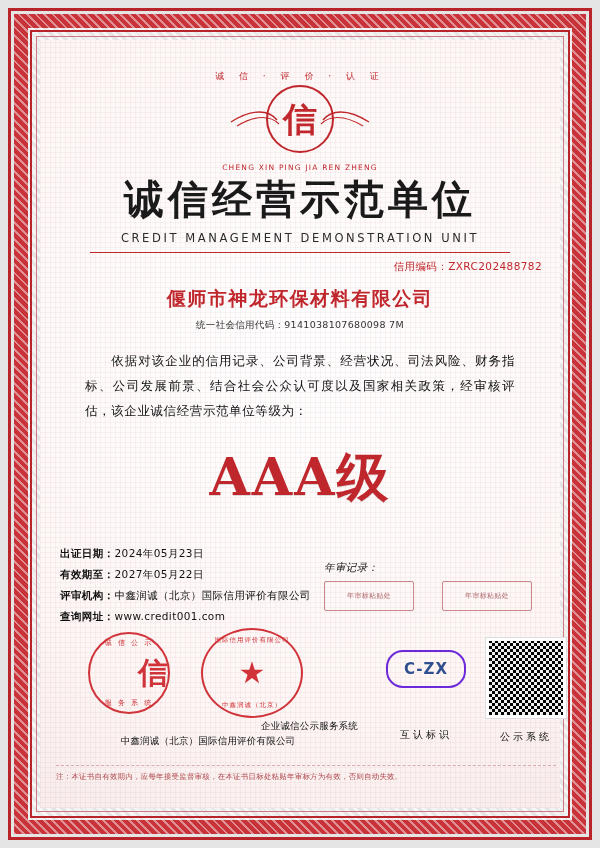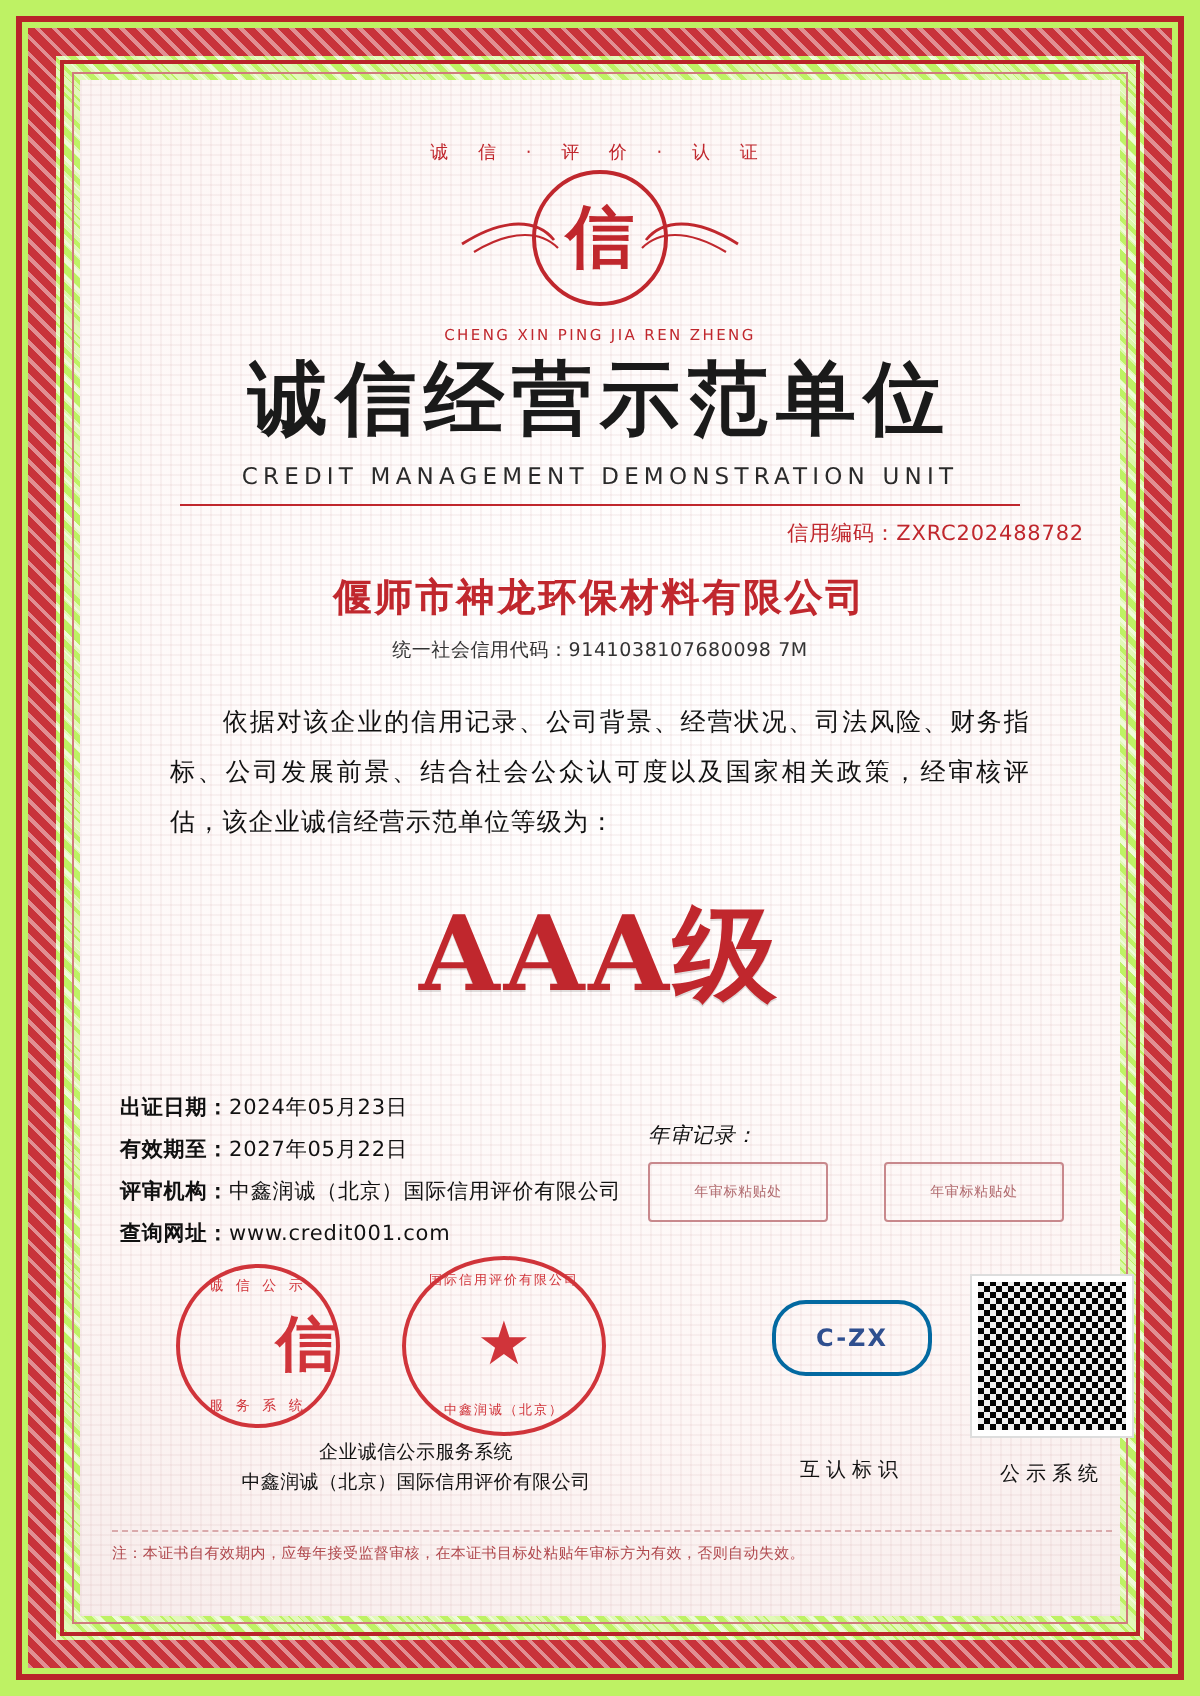--- a/index.html
+++ b/index.html
@@ -5,21 +5,21 @@
   html,body{margin:0;padding:0;}
   body{
     width:600px;height:848px;
     background:#ffffff;
     font-family:"DejaVu Sans","Liberation Sans",sans-serif;
     overflow:hidden;
   }
   .page{
     position:relative;
     width:600px;height:848px;
-    background:#bef264;
+    background:#e5e5e5;
     box-sizing:border-box;
   }
   
   .border-outer{
     position:absolute;
     left:8px;top:8px;right:8px;bottom:8px;
     border:3px solid #b9242a;
     box-sizing:border-box;
   }
   .border-band{
@@ -215,32 +215,32 @@
   .star{
     color:#d0343a;font-size:30px;line-height:1;
   }
   .seal-oval .ring-text{
     position:absolute;top:6px;left:0;right:0;font-size:6.5px;color:#d0343a;letter-spacing:1px;
   }
   .seal-oval .ring-text-b{
     position:absolute;bottom:6px;left:0;right:0;font-size:6.5px;color:#d0343a;letter-spacing:1px;
   }
   .caption{
-    font-size:9.5px;color:#111;margin-top:4px;letter-spacing:.2px;
+    font-size:9.5px;color:#111;margin-top:4px;letter-spacing:.2px;text-align:right;
   }
   .caption2{
     font-size:9.5px;color:#111;margin-top:2px;letter-spacing:.2px;
   }
   .mark-block{
     position:absolute;left:336px;top:18px;width:92px;text-align:center;
   }
   .mark-logo{
-    width:76px;height:34px;border:2px solid #0369a1;border-radius:17px;
+    width:76px;height:34px;border:2px solid #6d28d9;border-radius:17px;
     margin:0 auto;display:flex;align-items:center;justify-content:center;
-    color:#2f4f8f;font-size:12px;font-weight:bold;letter-spacing:1px;
+    color:#2f4f8f;font-size:15px;font-weight:bold;letter-spacing:1px;
     font-family:"DejaVu Sans","Liberation Sans",sans-serif;
   }
   .mark-caption{margin-top:40px;font-size:10px;letter-spacing:3px;color:#111;}
   .qr-block{
     position:absolute;left:436px;top:6px;width:92px;text-align:center;
   }
   .qr{
     width:74px;height:74px;margin:0 auto;
     background:
       repeating-linear-gradient(0deg,#111 0 3px,#fff 3px 6px),

